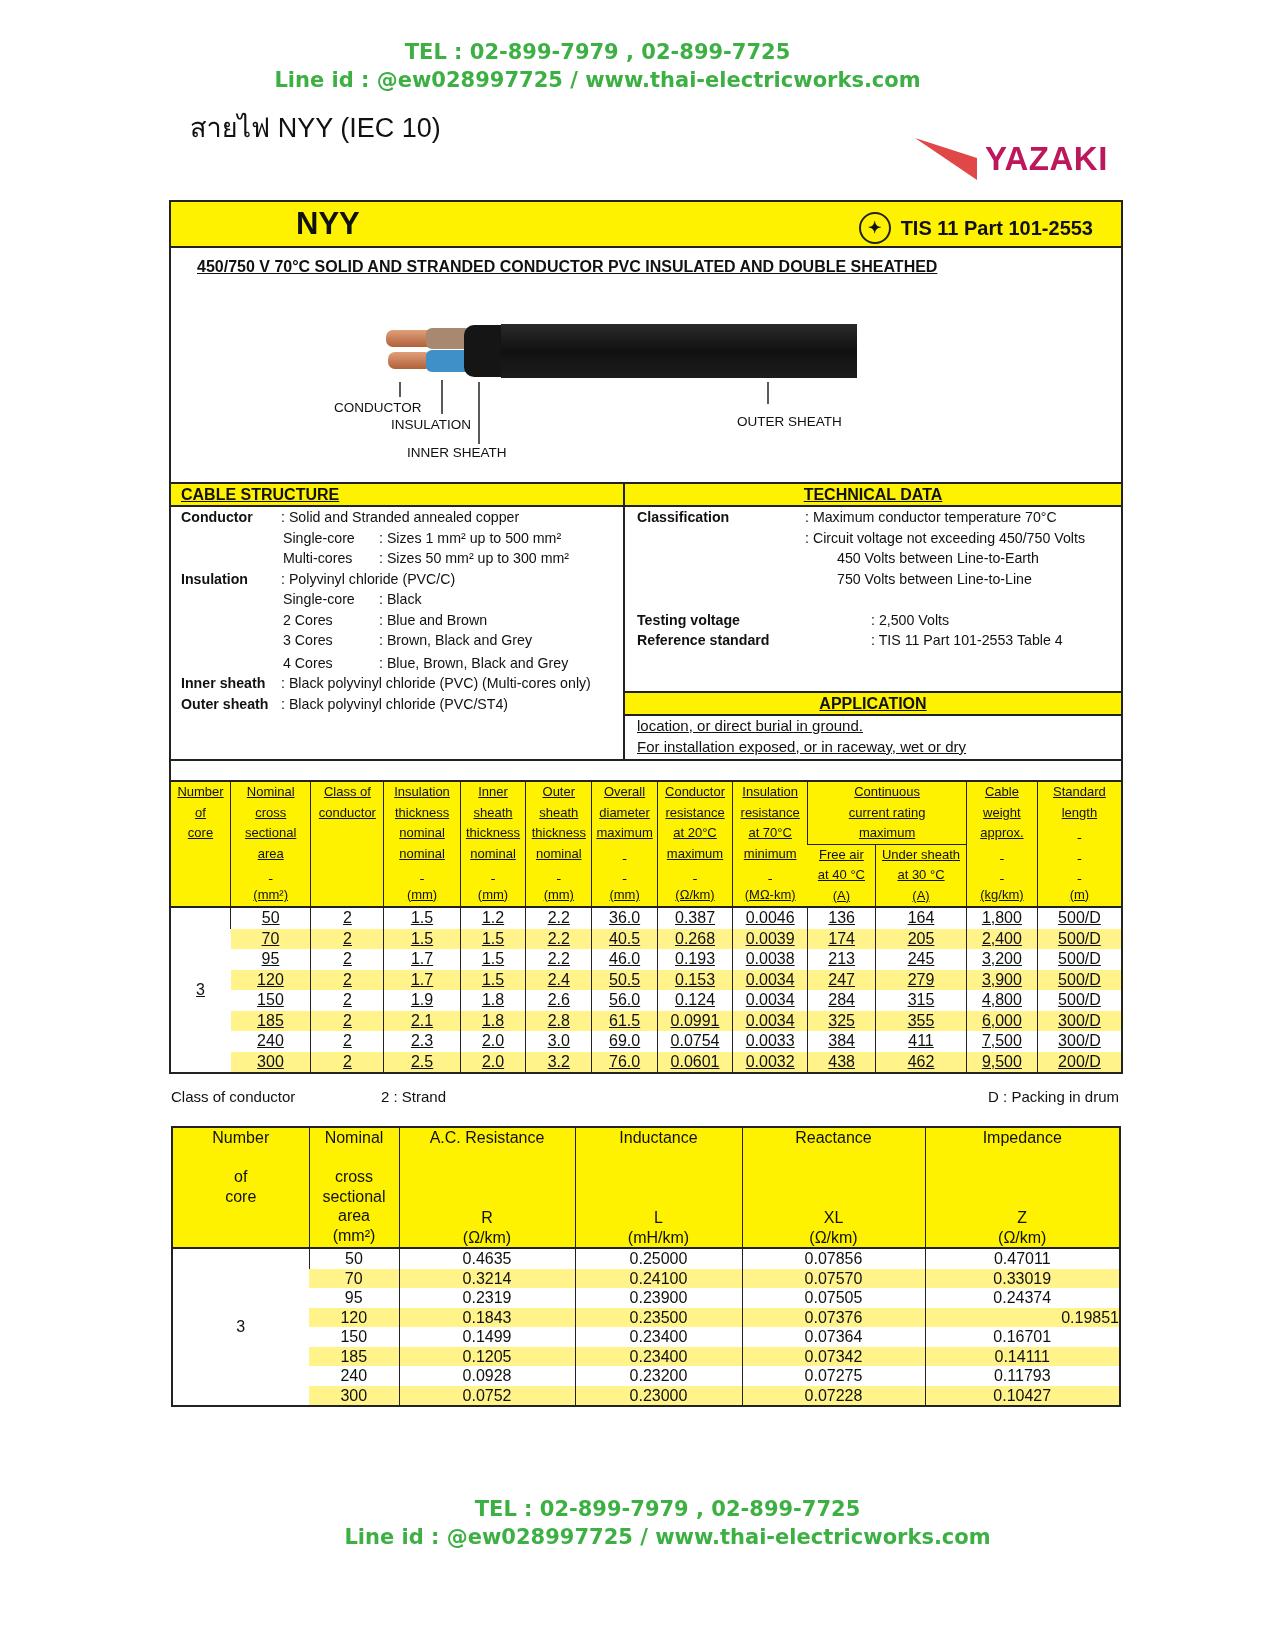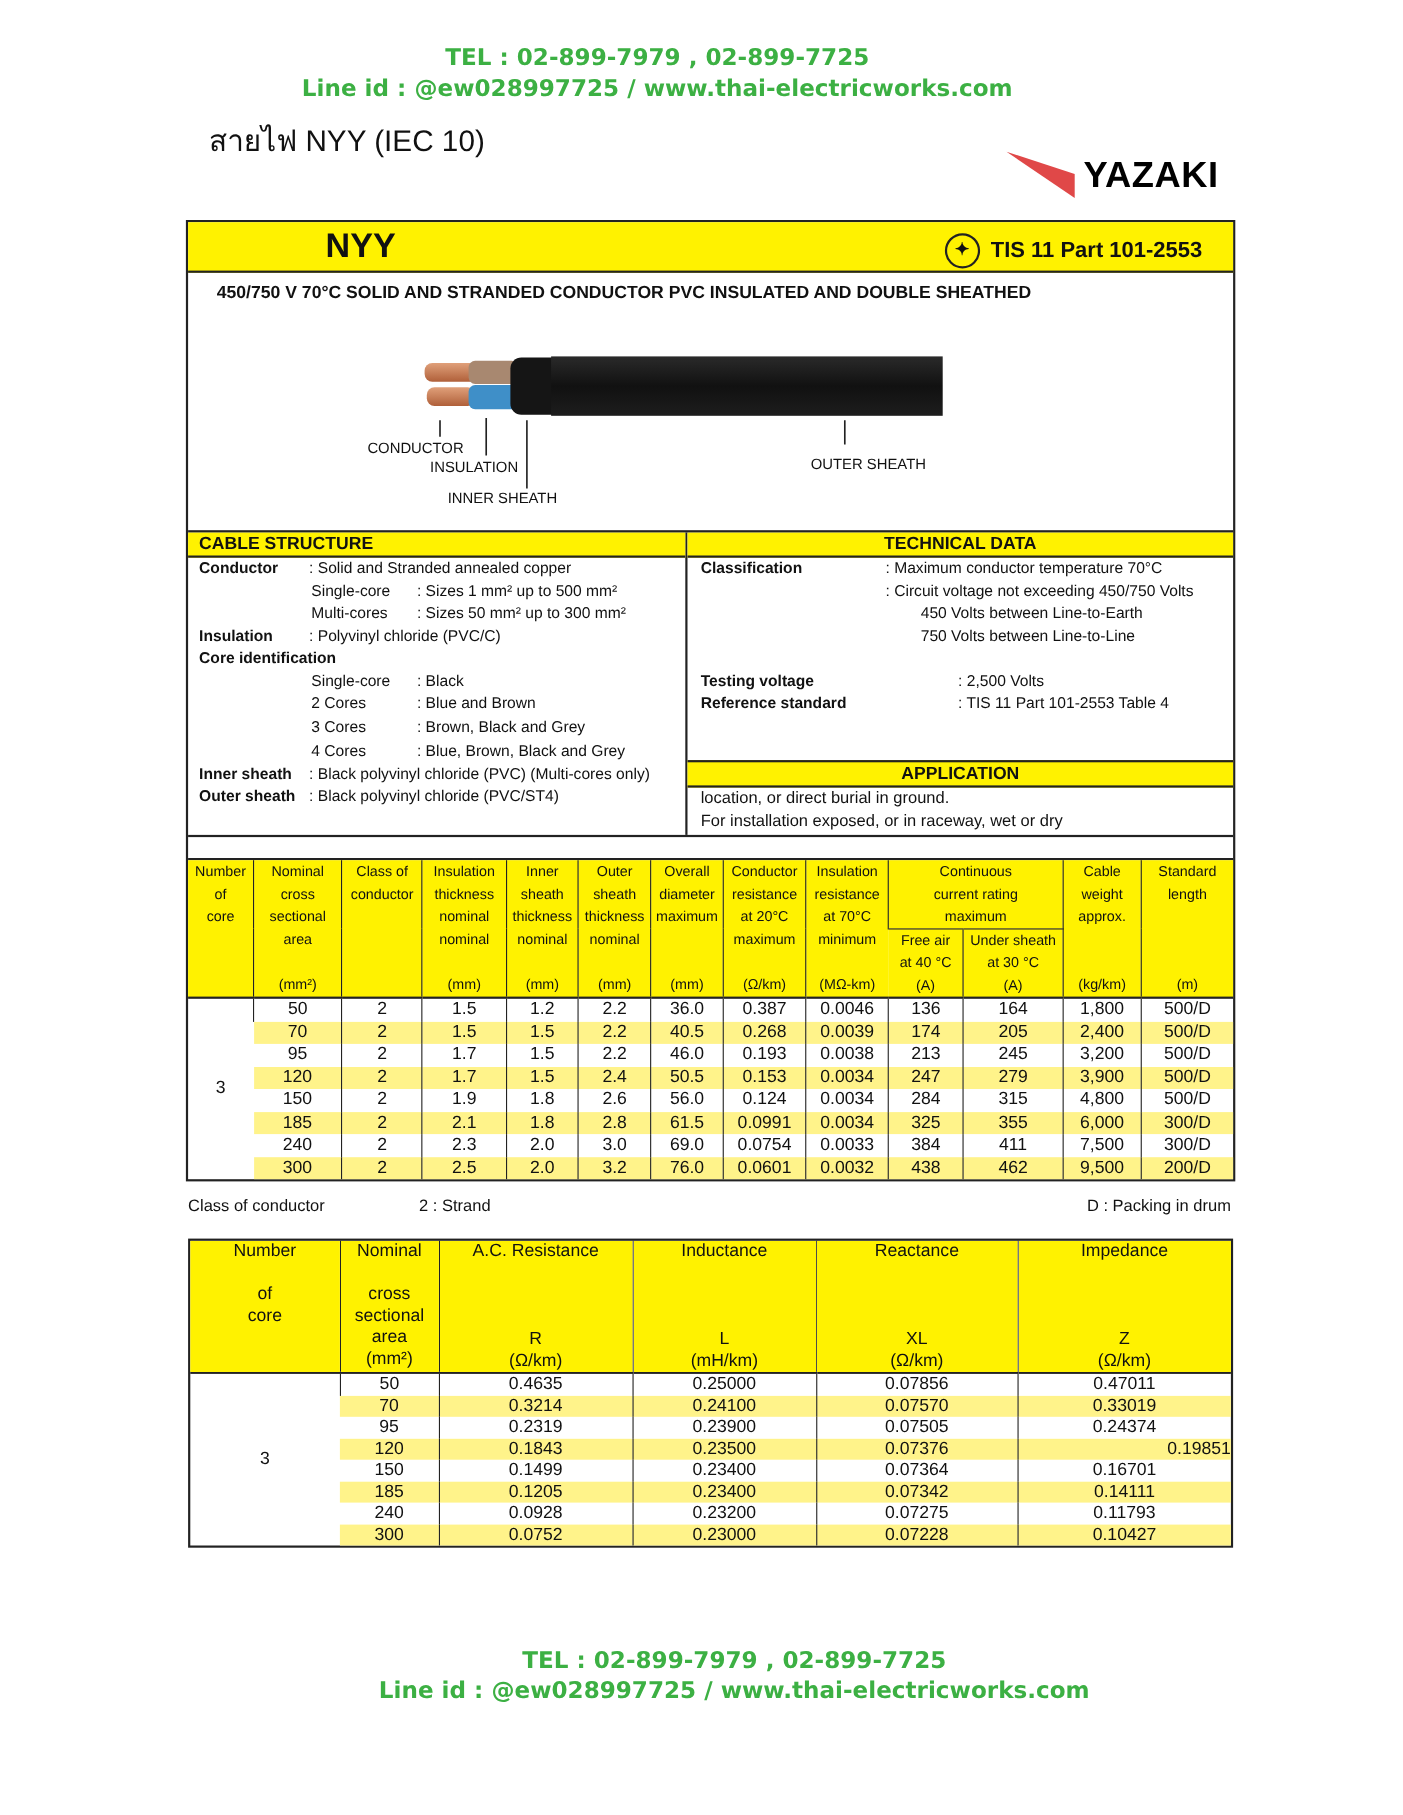--- a/index.html
+++ b/index.html
@@ -5,23 +5,23 @@
   html, body { margin: 0; padding: 0; background: #ffffff; }
   body { width: 1275px; height: 1650px; position: relative; font-family: "Liberation Sans", sans-serif; color: #111; overflow: hidden; }
   .contact { position: absolute; left: 0; width: 1275px; text-align: center; color: #3cb043; font-family: "DejaVu Sans", sans-serif; font-weight: bold; }
   .contact .l1 { font-size: 21px; line-height: 28px; }
   .contact .l2 { font-size: 21px; line-height: 28px; }
   #contact-top { top: 38px; left: -40px; }
   #contact-bottom { top: 1495px; left: 30px; }
   #doc-title { position: absolute; left: 190px; top: 106px; font-size: 27px; font-family: "Liberation Sans", sans-serif; }
   #brand { position: absolute; left: 915px; top: 140px; display: flex; align-items: center; }
   #brand .flag { width: 0; height: 0; border-top: 22px solid #e04848; border-left: 62px solid transparent; transform: skewY(18deg); margin-right: 8px; }
-  #brand .name { font-size: 33px; font-weight: bold; color: #000000; letter-spacing: 0.5px; font-family: "Liberation Sans", sans-serif; }
-
-  #sheet { position: absolute; left: 169px; top: 200px; width: 950px; border: 2px solid #222; }
+  #brand .name { font-size: 33px; font-weight: bold; color: #be185d; letter-spacing: 0.5px; font-family: "Liberation Sans", sans-serif; }
+
+  #sheet { position: absolute; left: 169px; top: 200px; width: 950px; border: 2px solid #222; text-decoration: underline; }
   .ybar { background: #fff200; }
   #head-bar { height: 44px; border-bottom: 2px solid #222; position: relative; }
   #head-bar .code { position: absolute; left: 125px; top: 4px; font-size: 31px; font-weight: bold; }
   #head-bar .std { position: absolute; right: 28px; top: 10px; font-size: 20px; font-weight: bold; display: flex; align-items: center; gap: 10px; }
   .tis-mark { width: 28px; height: 28px; border: 2px solid #222; border-radius: 50%; display: inline-flex; align-items: center; justify-content: center; font-size: 16px; line-height: 1; }
   #subtitle { padding: 10px 0 0 26px; font-size: 16px; font-weight: bold; height: 36px; }
   #cable-area { position: relative; height: 188px; border-bottom: 2px solid #222; }
   .cable-svg { position: absolute; left: 0; top: 0; }
   .callout { position: absolute; font-size: 13.5px; }
 
@@ -129,23 +129,20 @@
           </div>
         <div class="row">
             <span class="abs" style="left:102px">Multi-cores</span>
             <span class="abs" style="left:198px">: Sizes 50 mm² up to 300 mm²</span>
           </div>
         <div class="row">
             <b class="abs" style="left:0">Insulation</b>
             <span class="abs" style="left:100px">: Polyvinyl chloride (PVC/C)</span>
           </div>
         <div class="row">
-            <b class="abs" style="left:0">Core identification</b>
-          </div>
-        <div class="row">
             <span class="abs" style="left:102px">Single-core</span>
             <span class="abs" style="left:198px">: Black</span>
           </div>
         <div class="row">
             <span class="abs" style="left:102px">2 Cores</span>
             <span class="abs" style="left:198px">: Blue and Brown</span>
           </div>
         <div class="row">
             <span class="abs" style="left:102px">3 Cores</span>
             <span class="abs" style="left:198px">: Brown, Black and Grey</span>

